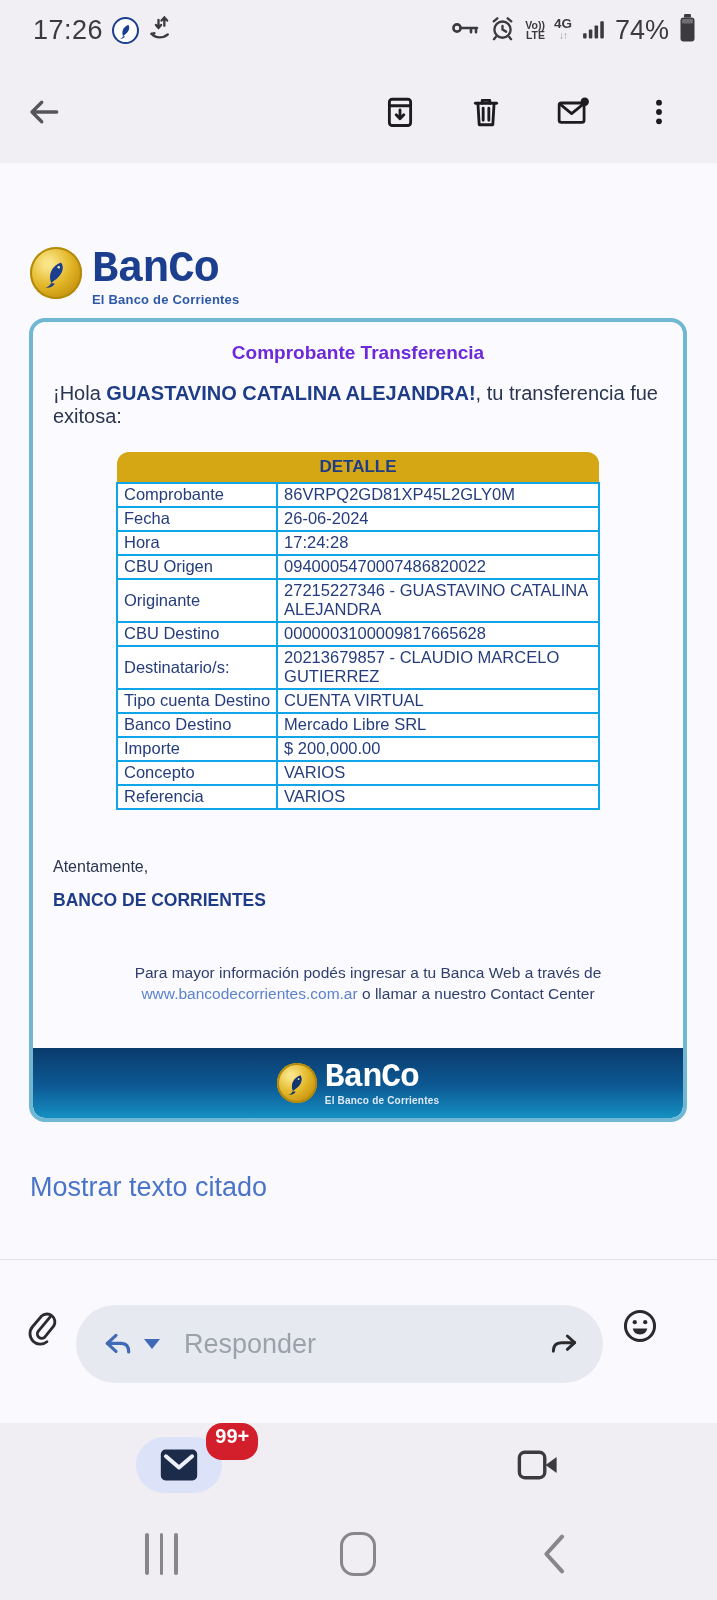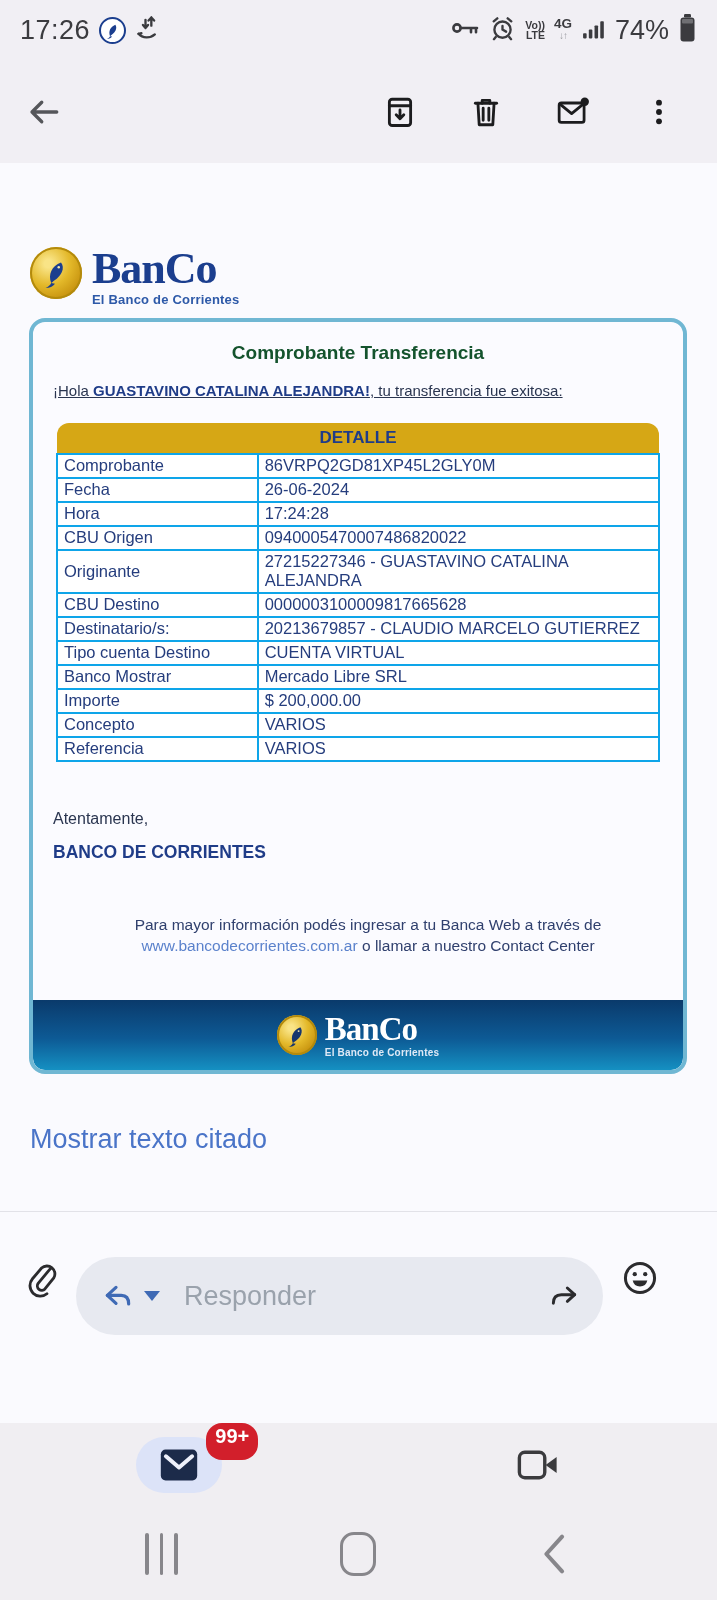--- a/index.html
+++ b/index.html
@@ -1,52 +1,52 @@
 <!DOCTYPE html>
 <html><head>
 <meta charset="utf-8">
 <style>
   * { margin:0; padding:0; box-sizing:border-box; }
   html,body { background:#ccc; }
   body { font-family:"Liberation Sans", sans-serif; }
   .phone { position:relative; width:717px; height:1600px; margin:0 auto; background:#FAFAFE; overflow:hidden; }
 
   
-  .statusbar { height:60px; background:#F1EFF4; display:flex; align-items:center; justify-content:space-between; padding:0 20px 0 20px; color:#3b3b3f; }
+  .statusbar { height:60px; background:#F1EFF4; display:flex; align-items:center; justify-content:space-between; padding:0 20px 0 33px; color:#3b3b3f; }
   .sb-left, .sb-right { display:flex; align-items:center; gap:9px; }
   .sb-time { font-size:27px; letter-spacing:.5px; }
   .sb-pct { font-size:27px; }
   .volte { font-size:10.5px; font-weight:bold; line-height:10px; text-align:right; }
   .netblk { text-align:center; line-height:12px; }
   .netblk .t { font-size:13.5px; font-weight:bold; }
   .netblk .a { font-size:10px; color:#9a9aa0; letter-spacing:-1px; }
   .appcircle { width:27px; height:27px; border:2.2px solid #1b3e8e; border-radius:50%; display:flex; align-items:center; justify-content:center; background:#fff; }
 
   
   .toolbar { height:103px; background:#F1EFF4; display:flex; align-items:center; padding:0 42px 0 26px; }
   .tb-right { margin-left:auto; display:flex; align-items:center; gap:52px; }
   .icon-btn { display:flex; align-items:center; justify-content:center; cursor:pointer; }
 
   
   .email-area { background:#FAFAFE; }
   .logo-block { margin:84px 0 0 30px; display:flex; align-items:flex-start; gap:10px; }
   .fishcoin { width:52px; height:52px; border-radius:50%; background:radial-gradient(circle at 35% 32%, #f9e486 8%, #e3b829 45%, #c89410 75%, #a97c08); display:flex; align-items:center; justify-content:center; box-shadow:inset 0 0 0 2px #b38a0c; }
   .fishcoin.small { width:40px; height:40px; }
   .wordmark { line-height:1; }
-  .wordmark .bn { font-family:Liberation Serif, serif; font-weight:bold; font-size:44px; color:#1b3e8e; letter-spacing:-1px; }
+  .wordmark .bn { font-family:Liberation Mono, monospace; font-weight:bold; font-size:44px; color:#1b3e8e; letter-spacing:-1px; }
   .wordmark .tg { font-size:13px; font-weight:bold; color:#2d59a8; margin-top:2px; letter-spacing:.2px; }
   .wordmark.white .bn { color:#ffffff; font-size:33px; }
   .wordmark.white .tg { color:#dfe9f6; font-size:10px; }
 
   .card { width:658px; margin:12px 0 0 29px; background:#FBFBFF; border:4px solid #70B7D3; border-radius:16px; overflow:hidden; }
-  .card-title { margin-top:20px; text-align:center; font-size:19px; font-weight:bold; color:#14532d; }
-  .greeting { margin:18px 20px 0 20px; font-size:15px; color:#2a3550;text-decoration:underline; }
+  .card-title { margin-top:20px; text-align:center; font-size:19px; font-weight:bold; color:#6d28d9; }
+  .greeting { margin:18px 20px 0 20px; font-size:20px; color:#2a3550; }
   .greeting b { color:#1f3c88; }
 
-  .dtable { width:604px; margin:24px auto 0 auto; border-collapse:collapse;border-radius:28px; }
+  .dtable { width:484px; margin:24px auto 0 auto; border-collapse:collapse;border-radius:28px; }
   .dtable th { background:#D6A715; color:#1f3c88; font-size:17px; font-weight:bold; text-align:center; height:31px; border-radius:12px 12px 0 0; }
   .dtable td { border:2px solid #0ea5e9; background:#ffffff; color:#253d7d; font-size:16.5px; padding:1px 4px 2px 6px; }
   .dtable td.lbl { width:172px; }
   .dtable td.val { width:344px; }
 
   .closing { margin:48px 0 0 20px; font-size:16px; color:#2a3550; }
   .signature { margin:14px 0 0 20px; font-size:17.5px; font-weight:bold; color:#1f3c88; }
   .infoblk { margin-top:52px; text-align:center; font-size:15.5px; line-height:20.5px; color:#30406e;margin-left:20px; }
   .infoblk a { color:#5b82cc; text-decoration:none; cursor:pointer; }
 
@@ -232,21 +232,21 @@
             </tr>
             <tr>
               <td class="lbl">Destinatario/s:</td>
               <td class="val">20213679857 - CLAUDIO MARCELO GUTIERREZ</td>
             </tr>
             <tr>
               <td class="lbl">Tipo cuenta Destino</td>
               <td class="val">CUENTA VIRTUAL</td>
             </tr>
             <tr>
-              <td class="lbl">Banco Mostrar</td>
+              <td class="lbl">Banco Destino</td>
               <td class="val">Mercado Libre SRL</td>
             </tr>
             <tr>
               <td class="lbl">Importe</td>
               <td class="val">$ 200,000.00</td>
             </tr>
             <tr>
               <td class="lbl">Concepto</td>
               <td class="val">VARIOS</td>
             </tr>

